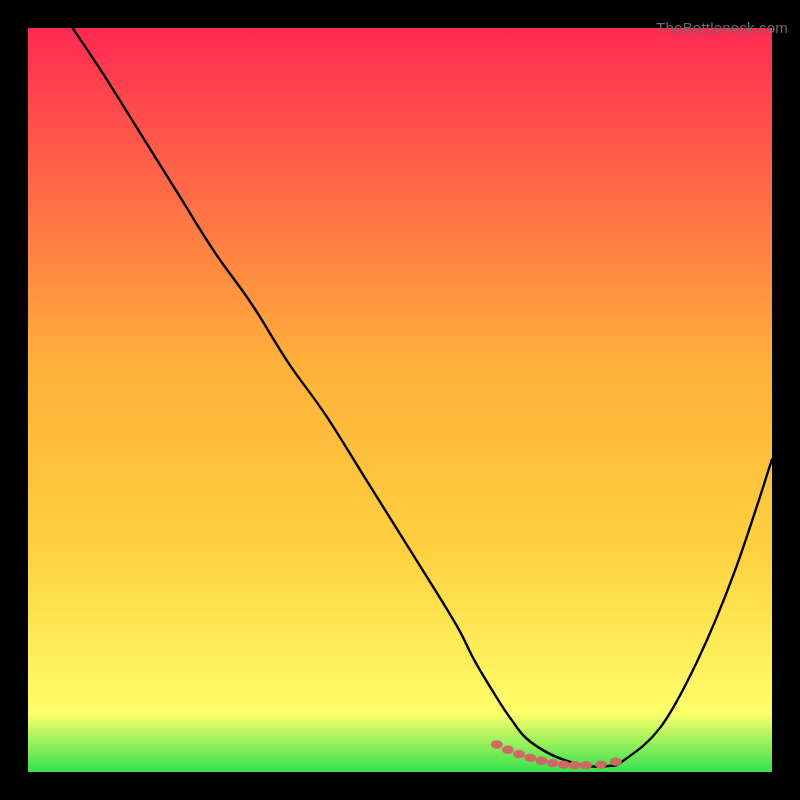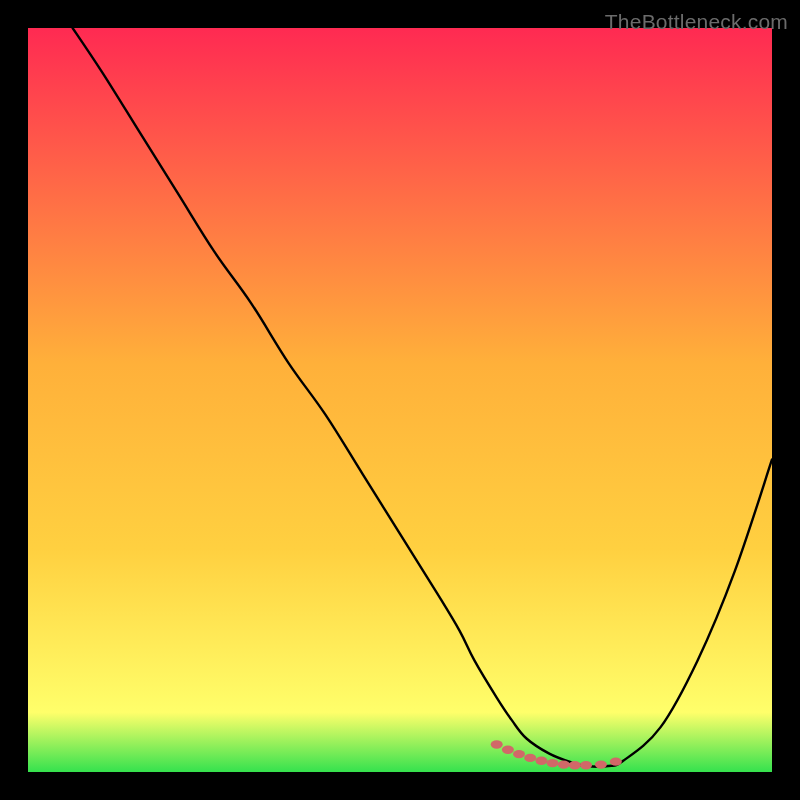--- a/index.html
+++ b/index.html
@@ -12,24 +12,24 @@
     font-family: Arial, Helvetica, sans-serif;
   }
   .stage {
     position: relative;
     width: 800px;
     height: 800px;
     background: #000;
   }
   .watermark {
     position: absolute;
-    top: 10px;
+    top: 19px;
     right: 12px;
     color: #6b6b6b;
-    font-size: 21px;
+    font-size: 15px;
     letter-spacing: 0.2px;
     font-weight: 400;
     z-index: 20;
   }
   .plot-area {
     position: absolute;
     left: 28px;
     top: 28px;
     width: 744px;
     height: 744px;

